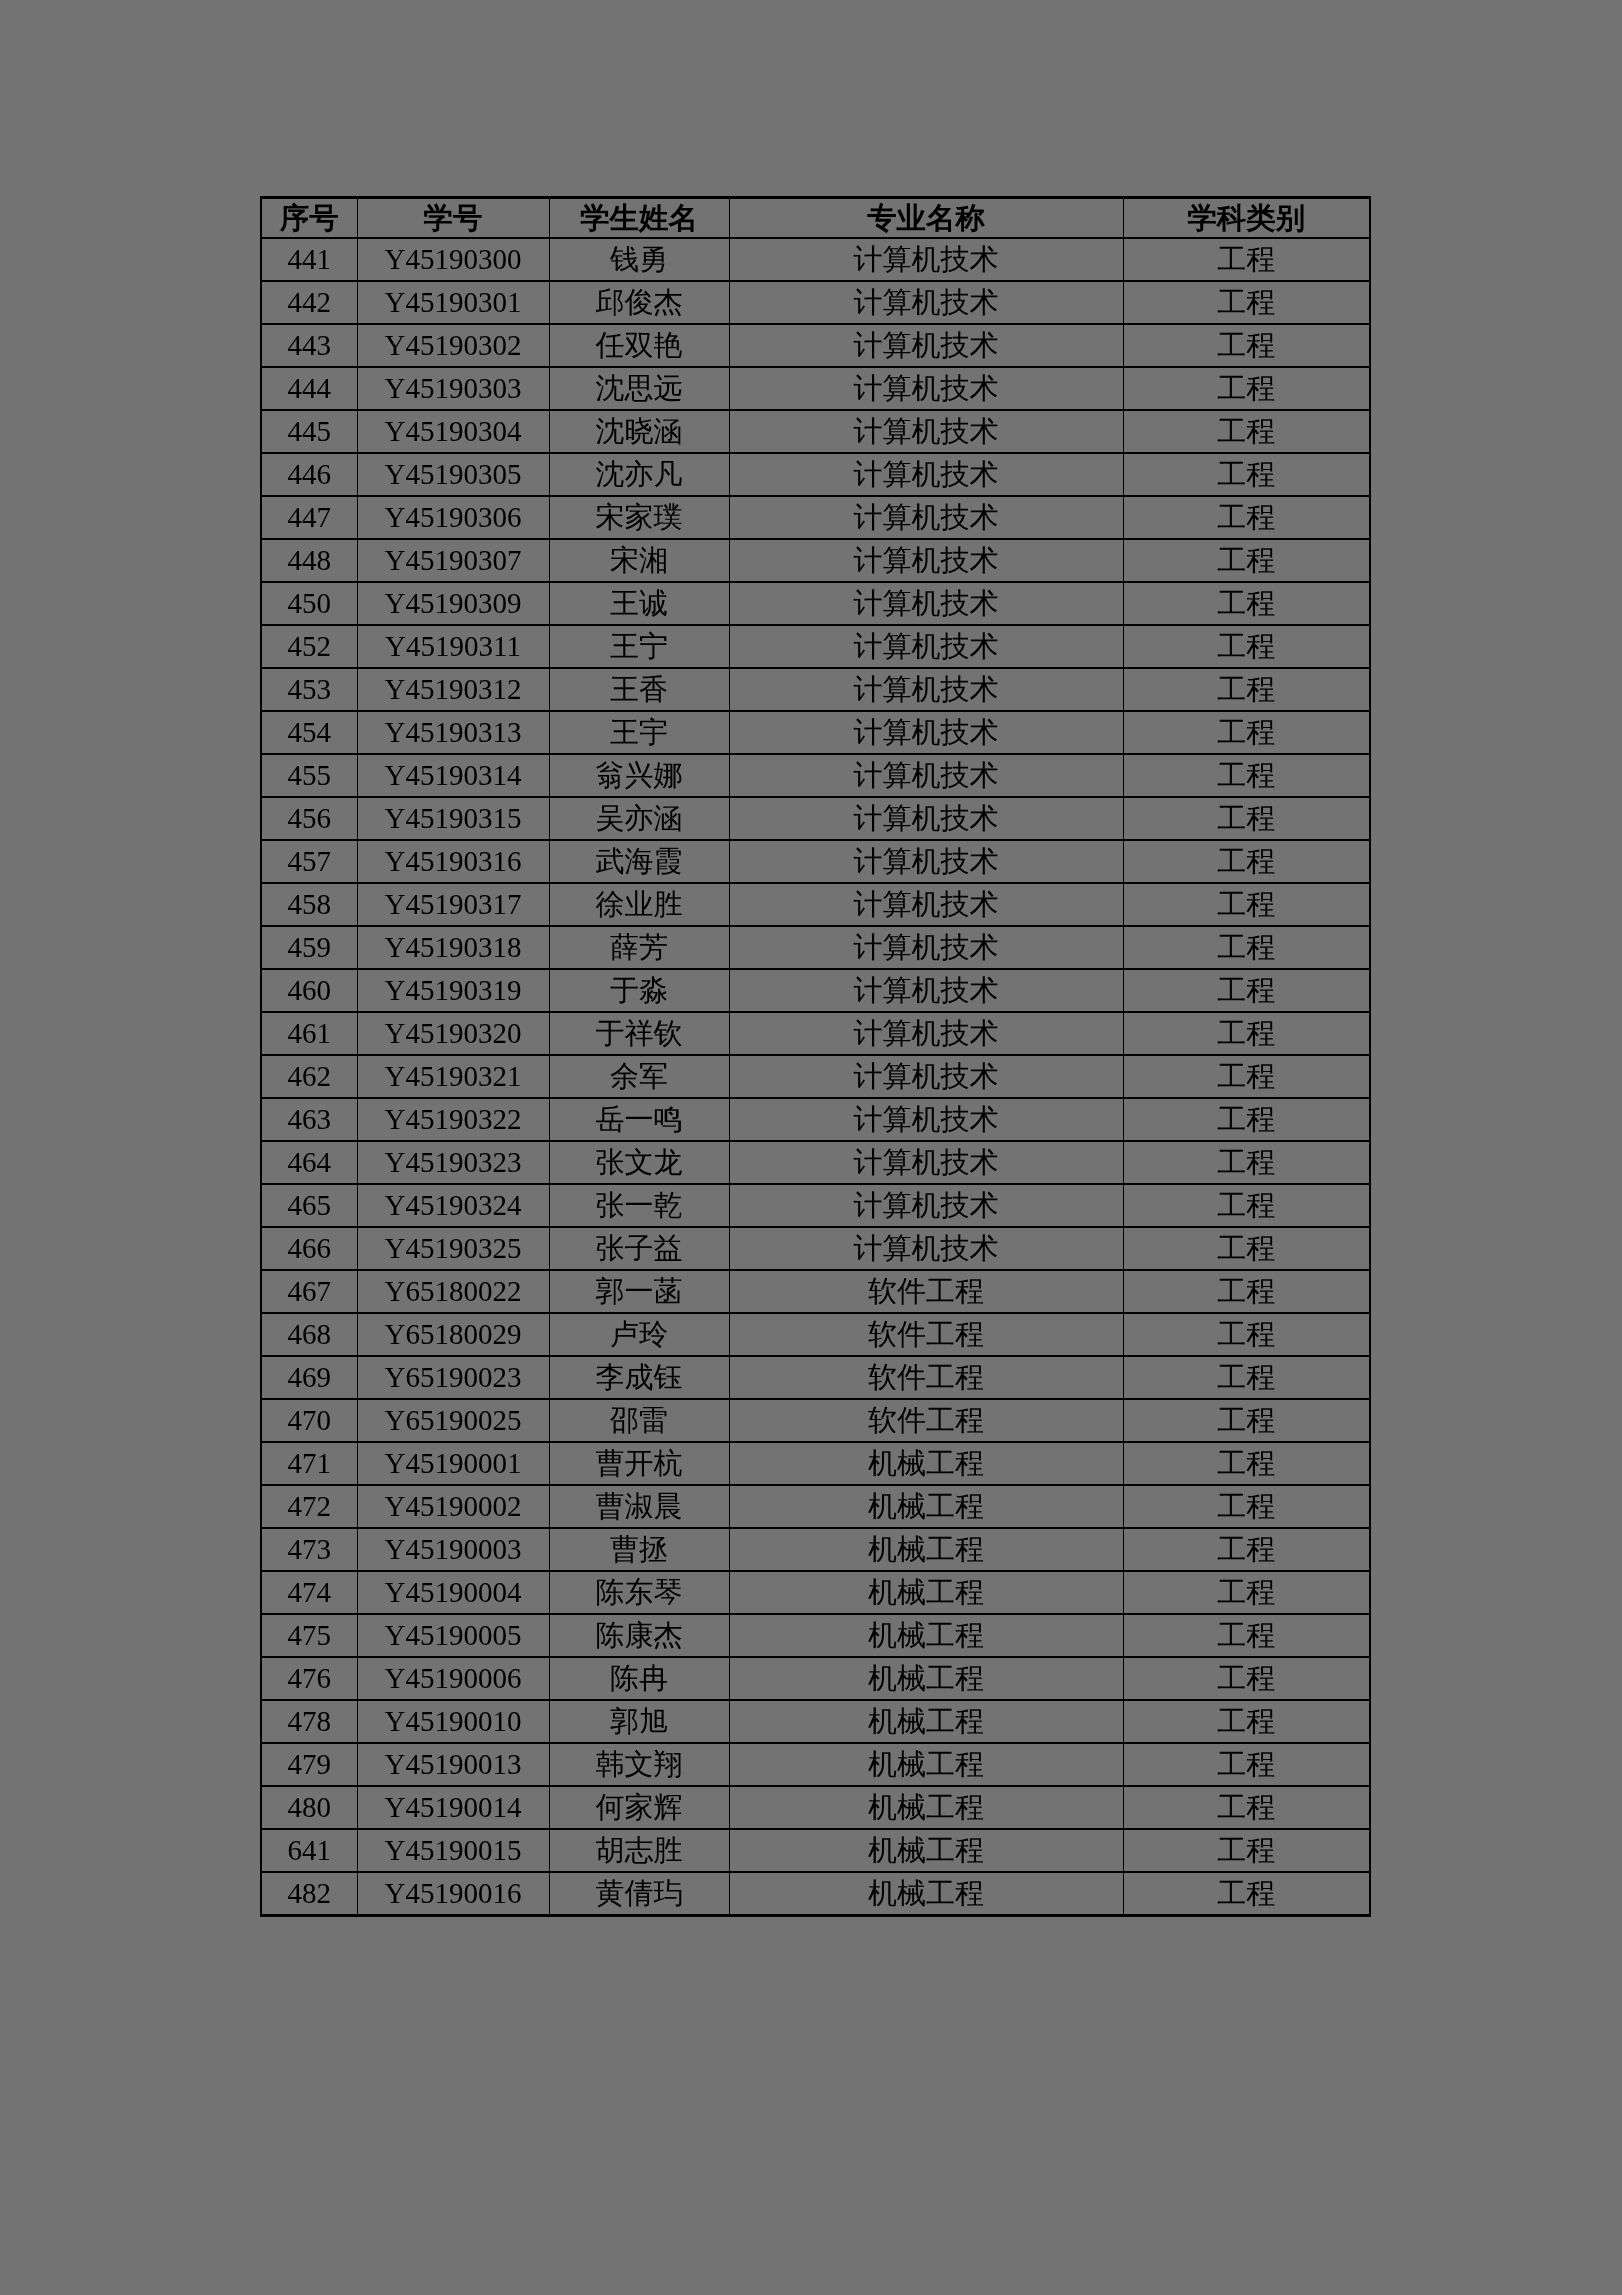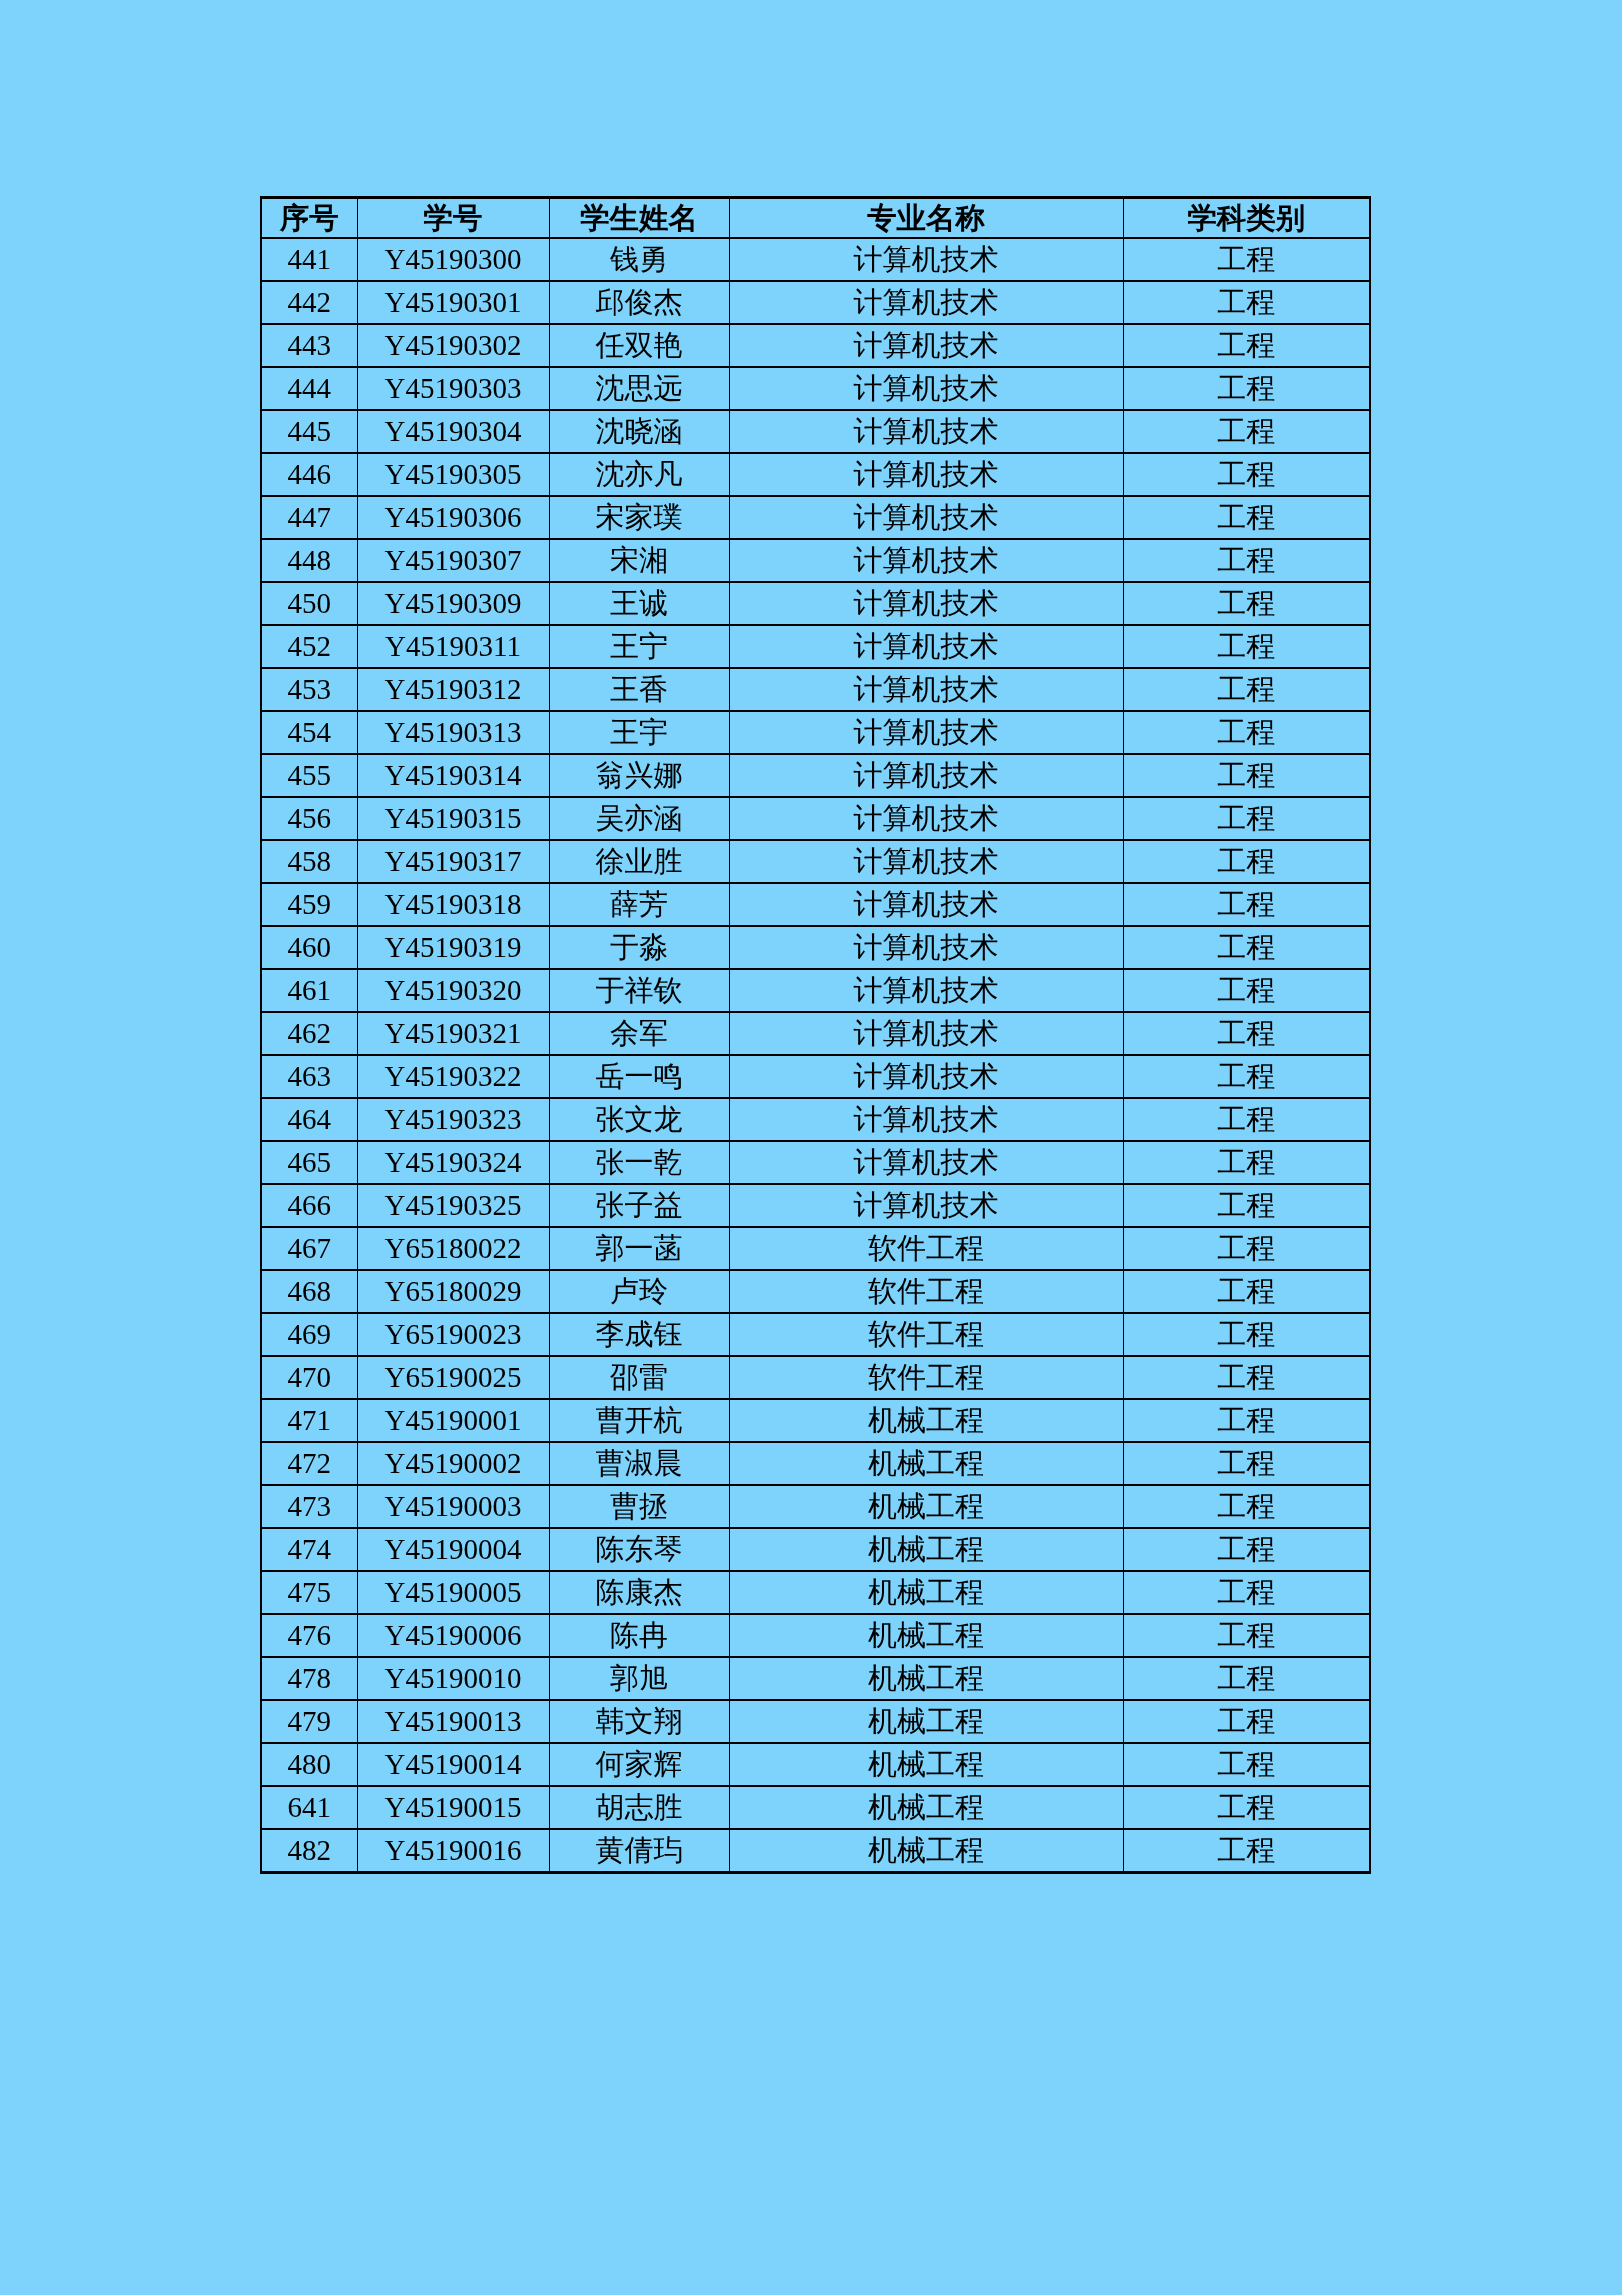--- a/index.html
+++ b/index.html
@@ -4,21 +4,21 @@
 <style>
   html, body {
     margin: 0;
     padding: 0;
     background: #ffffff;
   }
   .page {
     position: relative;
     width: 1623px;
     height: 2295px;
-    background: #7dd3fc;
+    background: #737373;
     overflow: hidden;
   }
   table.student-table {
     position: absolute;
     left: 260px;
     top: 196px;
     width: 1108px;
     border-collapse: collapse;
     table-layout: fixed;
     font-family: "Liberation Serif", "DejaVu Serif", serif;
@@ -183,20 +183,27 @@
   </tr>
 
   <tr>
     <td>456</td>
     <td>Y45190315</td>
     <td>吴亦涵</td>
     <td>计算机技术</td>
     <td>工程</td>
   </tr>
 
+  <tr>
+    <td>457</td>
+    <td>Y45190316</td>
+    <td>武海霞</td>
+    <td>计算机技术</td>
+    <td>工程</td>
+  </tr>
 
   <tr>
     <td>458</td>
     <td>Y45190317</td>
     <td>徐业胜</td>
     <td>计算机技术</td>
     <td>工程</td>
   </tr>
 
   <tr>

